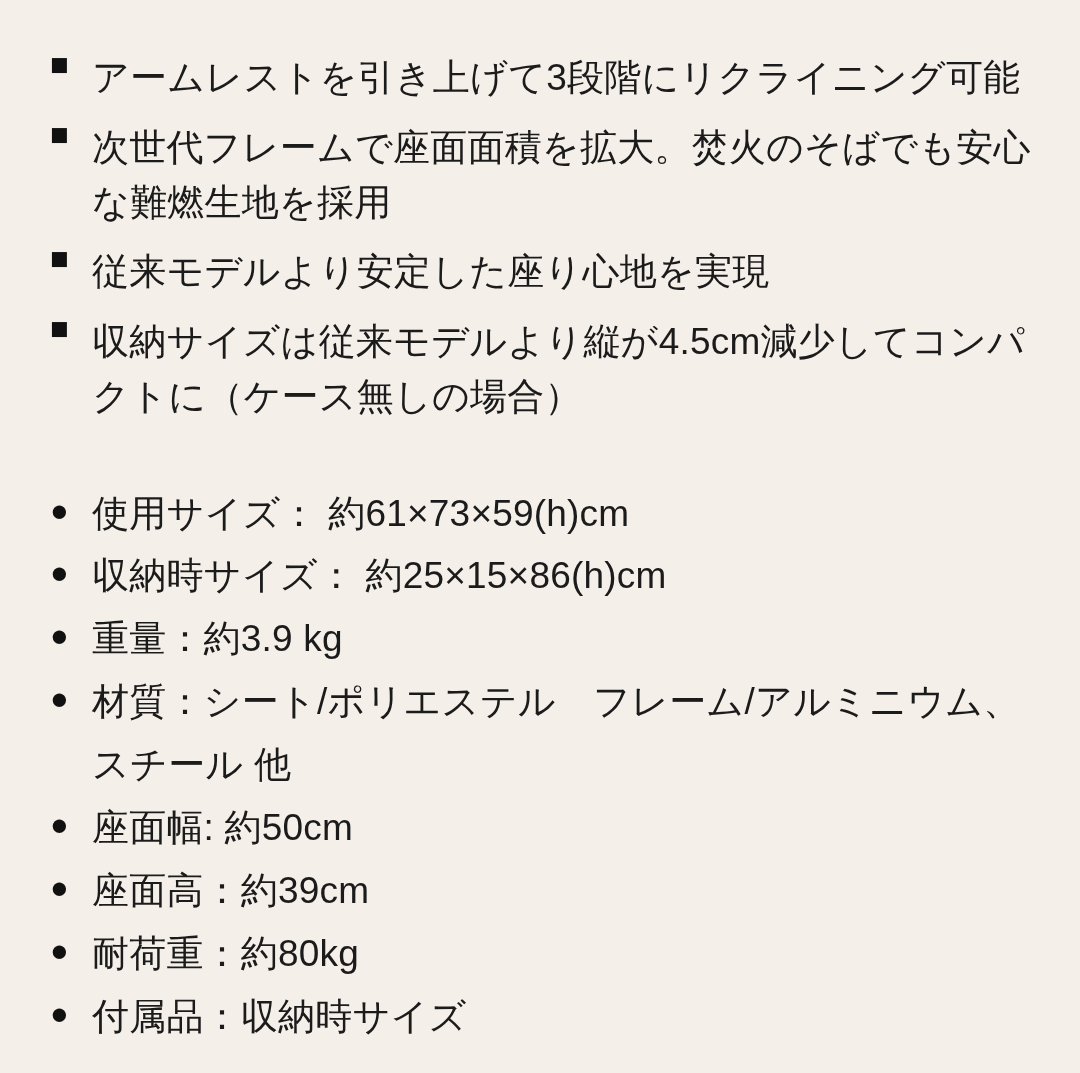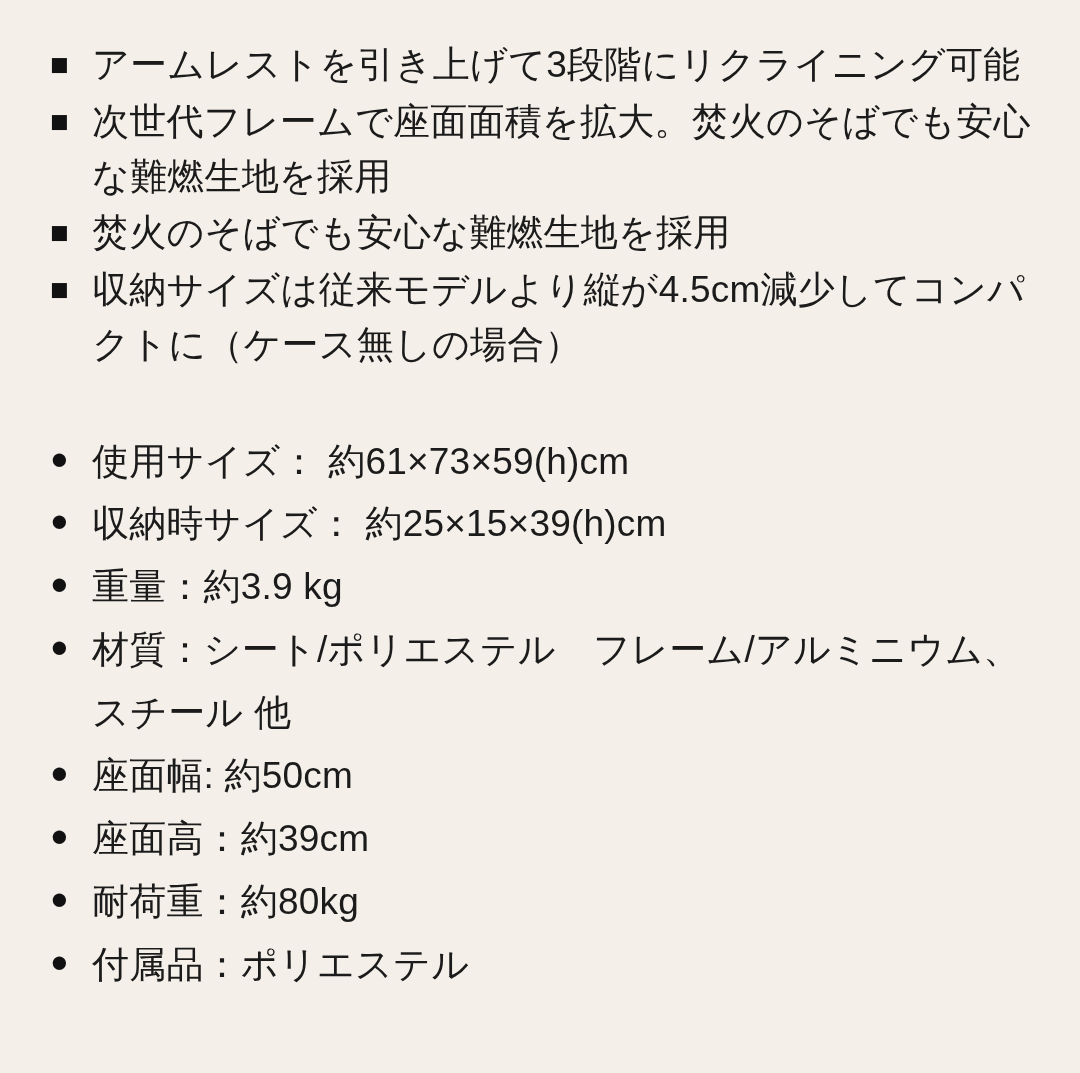--- a/index.html
+++ b/index.html
@@ -45,20 +45,21 @@
   .marker-round {
     flex: 0 0 auto;
     width: 42px;
     font-size: 31px;
     line-height: 1.78;
     color: #111;
   }
   .item-text {
     flex: 1 1 auto;
     text-indent: 0;
+    margin-top: 13px;
   }
   .gap {
     height: 56px;
   }
   .spec-list {
     margin: 0;
     padding: 0;
     list-style: none;
   }
   .spec-item {
@@ -82,38 +83,38 @@
     <li class="feature-item">
       <span class="marker">■</span>
       <span class="item-text">アームレストを引き上げて3段階にリクライニング可能</span>
     </li>
     <li class="feature-item">
       <span class="marker">■</span>
       <span class="item-text">次世代フレームで座面面積を拡大。焚火のそばでも安心な難燃生地を採用</span>
     </li>
     <li class="feature-item">
       <span class="marker">■</span>
-      <span class="item-text">焚火のそばでも安心な難燃生地を採用</span>
+      <span class="item-text">従来モデルより安定した座り心地を実現</span>
     </li>
     <li class="feature-item">
       <span class="marker">■</span>
       <span class="item-text">収納サイズは従来モデルより縦が4.5cm減少してコンパクトに（ケース無しの場合）</span>
     </li>
   </ul>
 
   <div class="gap"></div>
 
   <ul class="spec-list">
     <li class="spec-item">
       <span class="marker-round">●</span>
       <span class="spec-text">使用サイズ： 約61×73×59(h)cm</span>
     </li>
     <li class="spec-item">
       <span class="marker-round">●</span>
-      <span class="spec-text">収納時サイズ： 約25×15×39(h)cm</span>
+      <span class="spec-text">収納時サイズ： 約25×15×86(h)cm</span>
     </li>
     <li class="spec-item">
       <span class="marker-round">●</span>
       <span class="spec-text">重量：約3.9 kg</span>
     </li>
     <li class="spec-item">
       <span class="marker-round">●</span>
       <span class="spec-text">材質：シート/ポリエステル　フレーム/アルミニウム、スチール 他</span>
     </li>
     <li class="spec-item">
@@ -123,17 +124,17 @@
     <li class="spec-item">
       <span class="marker-round">●</span>
       <span class="spec-text">座面高：約39cm</span>
     </li>
     <li class="spec-item">
       <span class="marker-round">●</span>
       <span class="spec-text">耐荷重：約80kg</span>
     </li>
     <li class="spec-item">
       <span class="marker-round">●</span>
-      <span class="spec-text">付属品：ポリエステル</span>
+      <span class="spec-text">付属品：収納時サイズ</span>
     </li>
   </ul>
 
 </div>
 
 </body></html>

